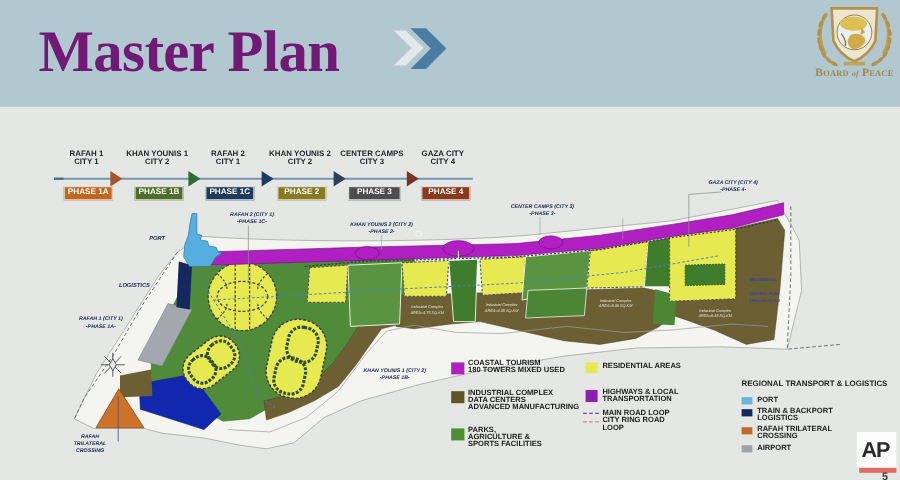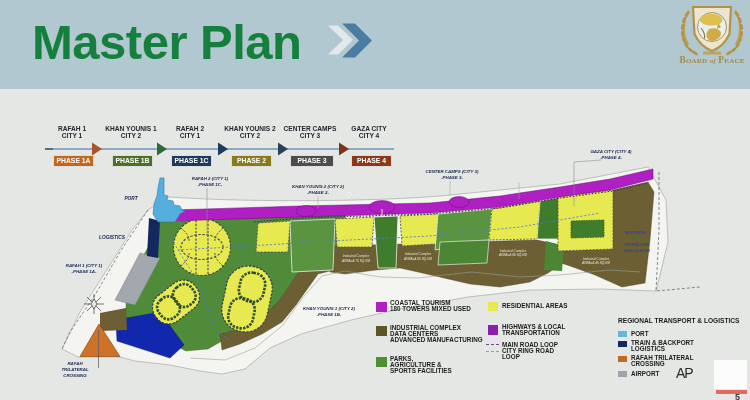--- a/index.html
+++ b/index.html
@@ -6,21 +6,21 @@
   body{width:750px;height:400px;overflow:hidden;position:relative;font-family:"Liberation Sans",sans-serif;background:#e3e6e2;}
   .abs{position:absolute;}
 </style>
 </head>
 <body>
 
 <div class="abs" style="left:0;top:89px;width:750px;height:311px;background:#e4e7e3;"></div>
 
 <div class="abs" style="left:0;top:0;width:750px;height:89px;background:#b2c8d0;"></div>
 
-<div class="abs" style="left:32px;top:14px;font-size:49px;font-weight:bold;color:#15803d;letter-spacing:-0.5px;">Master Plan</div>
+<div class="abs" style="left:32px;top:14px;font-size:49px;font-weight:bold;color:#701a75;letter-spacing:-0.5px;font-family:Liberation Serif, serif;">Master Plan</div>
 
 <svg class="abs" style="left:315px;top:18px;" width="63" height="46" viewBox="0 0 63 46">
   <polygon points="13,7.5 23,7.5 38,22 23,36.5 13,36.5 28,22" fill="#e9eff2" opacity="0.85"></polygon>
   <polygon points="27,5.5 40,5.5 57,22.5 40,39.5 27,39.5 44,22.5" fill="#4a7da3"></polygon>
 </svg>
 
 <svg class="abs" style="left:674px;top:2px;" width="76" height="64" viewBox="0 0 76 64">
   <g fill="#bfa055">
     <path d="M14,8 C8,18 6,32 13,44 L15,42 C9,32 10,18 16,10 Z"></path>
     <path d="M62,8 C68,18 70,32 63,44 L61,42 C67,32 66,18 60,10 Z"></path>
@@ -252,17 +252,17 @@
   <div class="abs" style="left:618px;top:341px;width:9px;height:6px;background:#14275e;"></div>
   <div class="abs" style="left:631px;top:340px;">TRAIN &amp; BACKPORT<br>LOGISTICS</div>
   <div class="abs" style="left:618px;top:356px;width:9px;height:6px;background:#bf6a28;"></div>
   <div class="abs" style="left:631px;top:355px;">RAFAH TRILATERAL<br>CROSSING</div>
   <div class="abs" style="left:618px;top:371px;width:9px;height:6px;background:#a0a4a8;"></div>
   <div class="abs" style="left:631px;top:371px;">AIRPORT</div>
 </div>
 
 <div class="abs" style="left:714px;top:360px;width:33px;height:29px;background:#fcfcfc;"></div>
 
-<div class="abs" style="left:676px;top:365px;font-size:14px;font-weight:normal;color:#2a2a2a;letter-spacing:-1px;">AP</div>
+<div class="abs" style="left:718px;top:365px;font-size:18px;font-weight:bold;color:#2a2a2a;letter-spacing:-1px;">AP</div>
 
 <div class="abs" style="left:716px;top:390px;width:31px;height:3.5px;background:#e06a5e;"></div>
 
 <div class="abs" style="left:735px;top:392px;font-size:9px;font-weight:bold;color:#3a3a3a;">5</div>
 
 </body></html>

